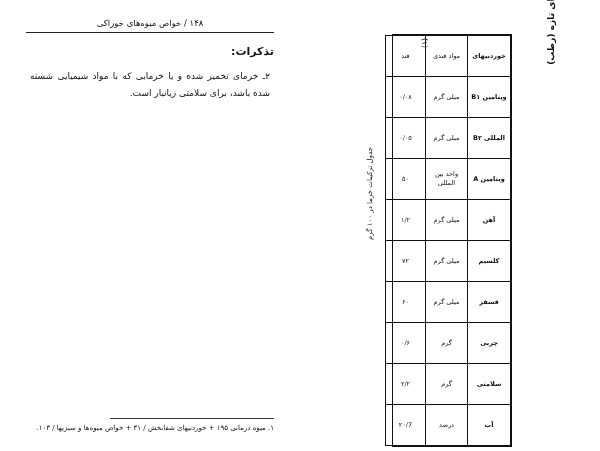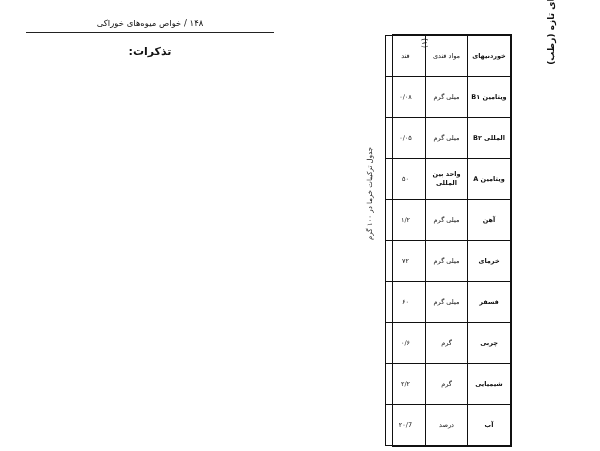--- a/index.html
+++ b/index.html
@@ -55,21 +55,21 @@
     color: #111;
   }
   .header-rule {
     border-bottom: 1px solid #222;
     width: 100%;
     margin: 0 0 12px 0;
   }
   .section-title {
     font-size: 11px;
     font-weight: bold;
-    text-align: center;
+    text-align: right;
     margin: 4px 0 10px 0;
   }
   .para {
     font-size: 9px;
     line-height: 1.85;
     text-align: justify;
     text-align-last: right;
     margin: 0 0 2px 0;
     padding: 0 4px;
   }
@@ -163,36 +163,41 @@
     width: 40px;
     font-weight: bold;
   }
   table.tbl td.c-mid {
     width: 39px;
     text-align: center;
   }
   table.tbl td.c-last {
     width: 37px;
   }
-  .small { font-size: 5.6px; line-height: 1.25; font-weight: bold; }
+  .small { font-size: 5.6px; line-height: 1.25; }
 </style>
 </head>
 <body>
 
 <div class="page">
 
   <div class="page-left">
     <div class="text-page">
 
       <div class="header-line">۱۴۸ / خواص میوه‌های خوراکی</div>
       <div class="header-rule"></div>
 
       <div class="section-title">تذکرات:</div>
 
-
+      <p class="para">۲ـ خرمای تخمیر شده و یا خرمایی که با مواد شیمیایی شسته شده باشد، برای سلامتی زیانبار است.</p>
+
+      <div class="footnote-wrap">
+        <div class="footnote-rule"></div>
+        <div class="footnote">۱. میوه درمانی ۱۹۵ + خوردنیهای شفابخش / ۳۱ + خواص میوه‌ها و سبزیها / ۱۰۳.</div>
+      </div>
 
     </div>
   </div>
 
   <div class="page-right">
     <div class="table-page">
 
       <div class="vert-title">جدول ترکیبات خرمای تازه (رطب)</div>
       <div class="vert-caption">جدول ترکیبات خرما در ۱۰۰ گرم</div>
       <div class="vert-pagenum">(۱)</div>
@@ -219,36 +224,36 @@
                 <td class="c-head">ویتامین A</td>
                 <td class="c-mid small">واحد بین المللی</td>
                 <td class="c-last">۵۰</td>
               </tr>
               <tr>
                 <td class="c-head">آهن</td>
                 <td class="c-mid">میلی گرم</td>
                 <td class="c-last">۱/۲</td>
               </tr>
               <tr>
-                <td class="c-head">خرمای</td>
+                <td class="c-head">کلسیم</td>
                 <td class="c-mid">میلی گرم</td>
                 <td class="c-last">۷۲</td>
               </tr>
               <tr>
                 <td class="c-head">فسفر</td>
                 <td class="c-mid">میلی گرم</td>
                 <td class="c-last">۶۰</td>
               </tr>
               <tr>
                 <td class="c-head">چربی</td>
                 <td class="c-mid">گرم</td>
                 <td class="c-last">۰/۶</td>
               </tr>
               <tr>
-                <td class="c-head">شیمیایی</td>
+                <td class="c-head">سلامتی</td>
                 <td class="c-mid">گرم</td>
                 <td class="c-last">۲/۲</td>
               </tr>
               <tr>
                 <td class="c-head">آب</td>
                 <td class="c-mid">درصد</td>
                 <td class="c-last">۲۰/7</td>
               </tr>
             </tbody>
         </table>

